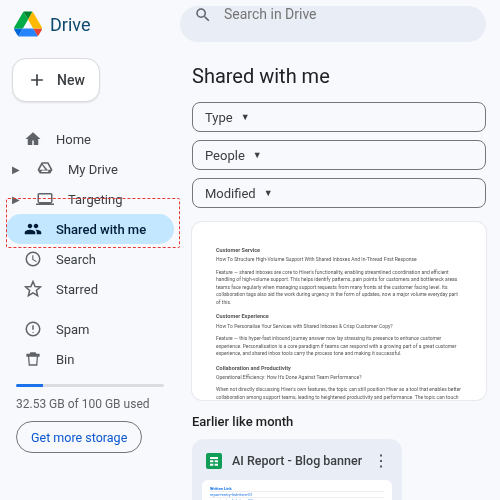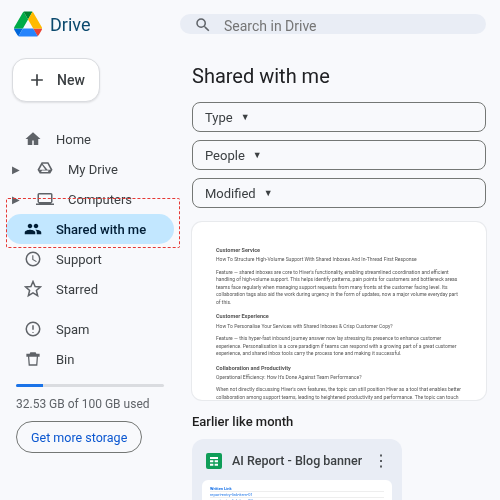--- a/index.html
+++ b/index.html
@@ -1,21 +1,21 @@
 <!DOCTYPE html>
 <html><head>
 <meta charset="utf-8">
 <style>
 * { box-sizing: border-box; margin: 0; padding: 0; font-family: 'Google Sans', Roboto, Arial, sans-serif; }
 body { background: #f8f9fc; width: 500px; height: 500px; overflow: hidden; color: #202124; }
 .app { display: flex; flex-direction: column; height: 100%; }
 .header { display: flex; align-items: center; height: 48px; padding: 0 14px; }
 .logo-wrap { display: flex; align-items: center; gap: 8px; width: 166px; }
 .brand-name { font-size: 18px; color: #0c4a6e; }
-.search-bar { flex: 1; background: #e9edf5; border-radius: 22px; height: 20px; display: flex; align-items: flex-end; padding: 0 14px; gap: 12px; }
+.search-bar { flex: 1; background: #e9edf5; border-radius: 22px; height: 36px; display: flex; align-items: flex-start; padding: 0 14px; gap: 12px; }
 .search-bar input { border: none; background: transparent; outline: none; font-size: 14px; color: #5f6368; width: 100%; }
 .body { display: flex; flex: 1; overflow: hidden; }
 .sidebar { width: 180px; padding: 10px 6px 0 6px; display: flex; flex-direction: column; }
 .new-btn { background: #fff; border: 1px solid #dadce0; border-radius: 14px; height: 44px; width: 88px; display: flex; align-items: center; gap: 10px; padding: 0 14px; font-size: 14px; font-weight: 500; color: #3c4043; box-shadow: 0 1px 2px rgba(0,0,0,0.1); cursor: pointer; margin-left: 6px; margin-bottom: 22px; }
 .nav { display: flex; flex-direction: column; gap: 0; }
 .nav-item { display: flex; align-items: center; height: 30px; border-radius: 16px; padding: 0 12px 0 18px; font-size: 13px; color: #3c4043; cursor: pointer; gap: 14px; position: relative; }
 .nav-item.with-caret { padding-left: 6px; }
 .caret { width: 10px; font-size: 10px; color: #5f6368; }
 .nav-item.active { background: #c2e7ff; color: #001d35; font-weight: 500; }
 .nav-sep { height: 10px; }
@@ -106,37 +106,37 @@
             </span>
           <span>My Drive</span>
         </div>
         <div class="nav-item with-caret">
           <span class="caret">▶</span>
           <span class="icon">
               <svg width="18" height="18" viewBox="0 0 24 24" fill="#5f6368">
                 <path d="M20 18l2-2V6a2 2 0 0 0-2-2H4a2 2 0 0 0-2 2v10l2 2H0v2h24v-2h-4zM4 6h16v10H4V6z"></path>
               </svg>
             </span>
-          <span>Computers</span>
+          <span>Targeting</span>
         </div>
         <div class="nav-item active">
           <span class="icon">
               <svg width="18" height="18" viewBox="0 0 24 24" fill="#001d35">
                 <path d="M16 11c1.66 0 2.99-1.34 2.99-3S17.66 5 16 5s-3 1.34-3 3 1.34 3 3 3zm-8 0c1.66 0 2.99-1.34 2.99-3S9.66 5 8 5 5 6.34 5 8s1.34 3 3 3zm0 2c-2.33 0-7 1.17-7 3.5V19h14v-2.5c0-2.33-4.67-3.5-7-3.5zm8 0c-.29 0-.62.02-.97.05 1.16.84 1.97 1.97 1.97 3.45V19h6v-2.5c0-2.33-4.67-3.5-7-3.5z"></path>
               </svg>
             </span>
           <span>Shared with me</span>
         </div>
         <div class="nav-item">
           <span class="icon">
               <svg width="18" height="18" viewBox="0 0 24 24" fill="#5f6368">
                 <path d="M12 2a10 10 0 1 0 0 20 10 10 0 0 0 0-20zm0 18a8 8 0 1 1 0-16 8 8 0 0 1 0 16zm.5-13H11v6l5.25 3.15.75-1.23-4.5-2.67V7z"></path>
               </svg>
             </span>
-          <span>Support</span>
+          <span>Search</span>
         </div>
         <div class="nav-item">
           <span class="icon">
               <svg width="18" height="18" viewBox="0 0 24 24" fill="#5f6368">
                 <path d="M12 17.27L18.18 21l-1.64-7.03L22 9.24l-7.19-.61L12 2 9.19 8.63 2 9.24l5.46 4.73L5.82 21 12 17.27z" fill="none" stroke="#5f6368" stroke-width="2"></path>
               </svg>
             </span>
           <span>Starred</span>
         </div>
         <div class="nav-sep"></div>

